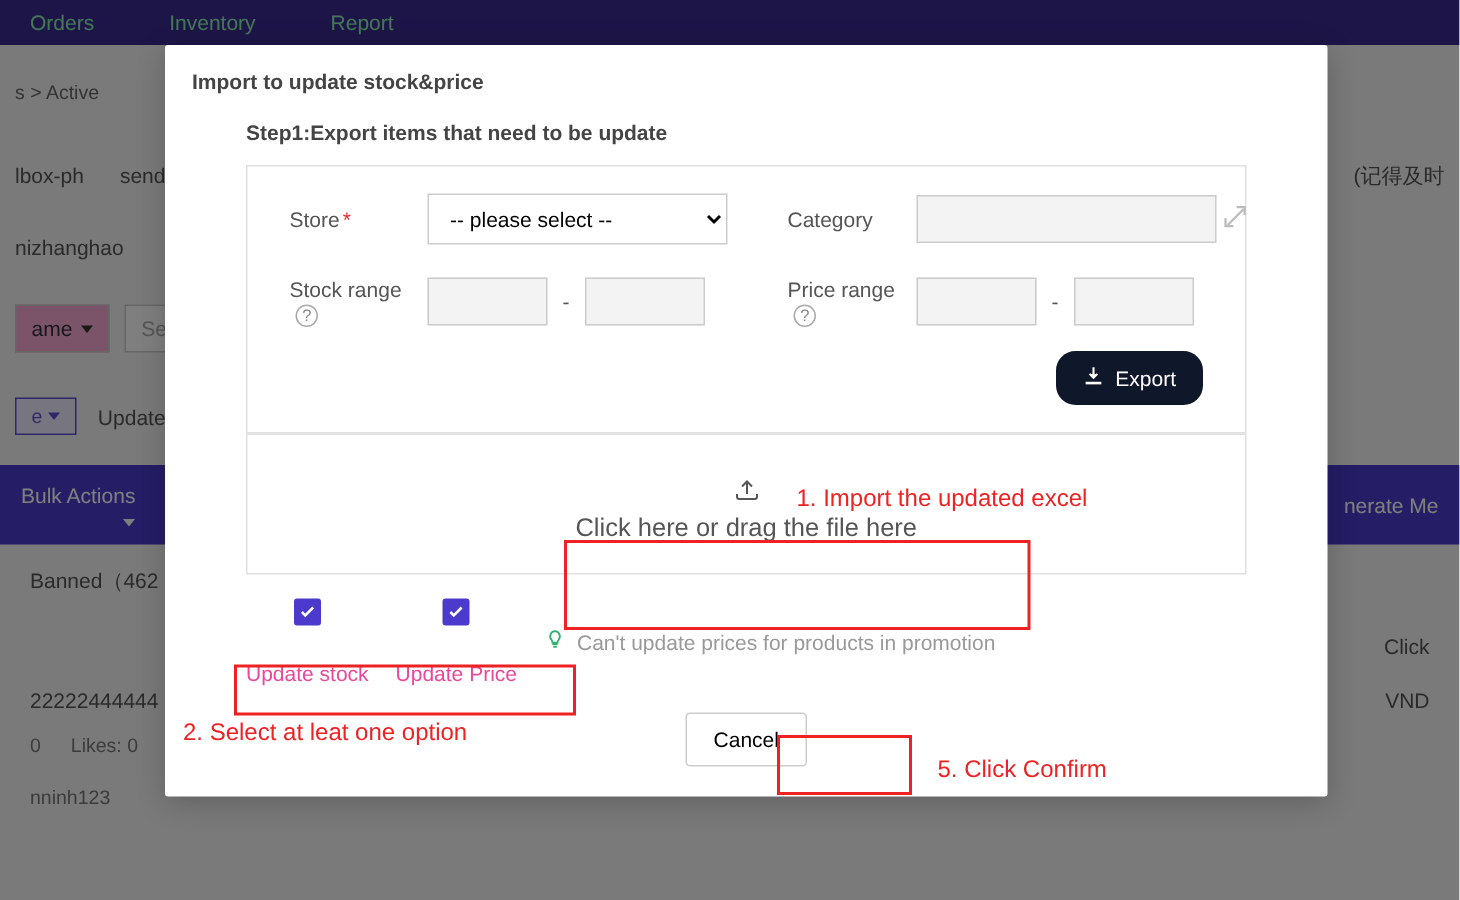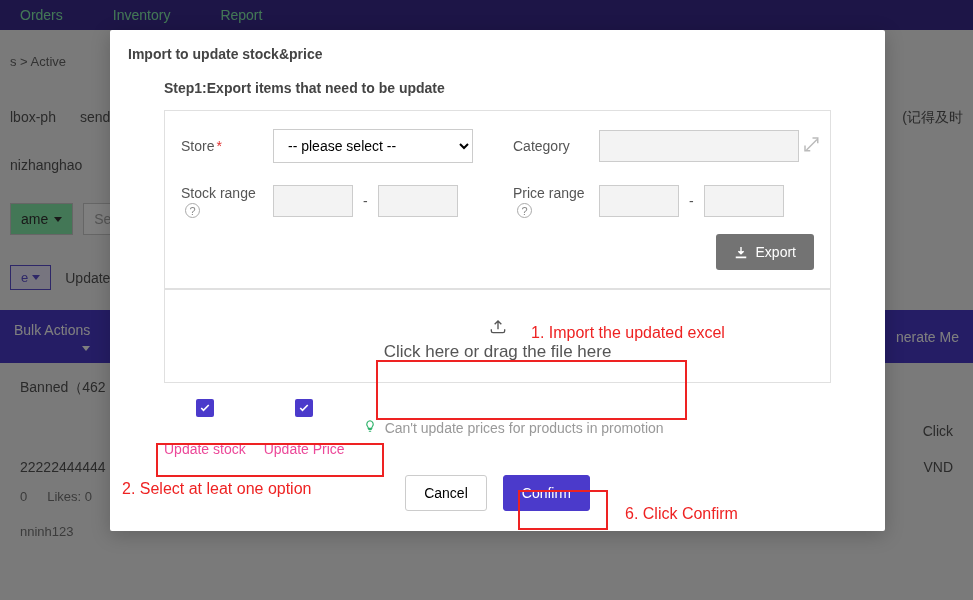--- a/index.html
+++ b/index.html
@@ -4,47 +4,47 @@
 <style>
 * { box-sizing: border-box; margin: 0; padding: 0; }
 body { font-family: Arial, sans-serif; font-size: 14px; width: 973px; height: 600px; overflow: hidden; position: relative; background: #f5f5f5; color: #333; }
 .overlay { position: absolute; inset: 0; background: rgba(0,0,0,0.5); z-index: 5; }
 .topnav { background: #3b2a8f; height: 30px; display: flex; align-items: center; padding: 0 20px; gap: 50px; color: #86efac; font-size: 14px; position: relative; z-index: 1; }
 .topnav span { cursor: pointer; }
 .bg-page { position: absolute; top: 30px; left: 0; right: 0; bottom: 0; padding: 10px 0; z-index: 1; }
 .breadcrumb { color: #666; font-size: 13px; padding: 14px 10px 20px; }
 .bg-stores { padding: 20px 10px 30px; color: #555; }
 .bg-search-row { padding: 10px; display: flex; gap: 10px; align-items: center; }
-.bg-search-row .sel { border: 1px solid #ccc; padding: 7px 10px; background: #86efac; display: inline-flex; align-items: center; gap: 6px; }
+.bg-search-row .sel { border: 1px solid #ccc; padding: 7px 10px; background: #f9a8d4; display: inline-flex; align-items: center; gap: 6px; }
 .bg-search-row .inp { border: 1px solid #ccc; padding: 7px 10px; background: #fff; color: #aaa; }
 .bg-update-row { padding: 20px 10px; display: flex; gap: 14px; align-items: center; color: #555; }
 .bg-update-row .tag { border: 1px solid #5d4fd0; color: #5d4fd0; background: #efeaff; padding: 4px 10px; display: inline-flex; align-items: center; gap: 4px; font-size: 13px; }
 .bulk-bar { background: #4b3acb; color: #fff; padding: 12px 14px; display: flex; align-items: center; font-size: 14px; }
 .bulk-bar .right { margin-left: auto; }
 .tabs-row { padding: 16px 20px; color: #555; }
 .prod-row { padding: 10px 20px; display: flex; justify-content: space-between; color: #555; gap: 40px; }
 .prod-sub { padding: 4px 20px; color: #777; font-size: 13px; }
 
 .modal { position: absolute; left: 110px; top: 30px; width: 775px; background: #fff; z-index: 10; border-radius: 2px; padding-bottom: 20px; box-shadow: 0 4px 20px rgba(0,0,0,0.2); }
 .modal-title { font-weight: bold; font-size: 14px; padding: 16px 18px 10px; color: #444; }
 .modal-body { padding: 0 54px 0 54px; }
 .step-title { font-weight: bold; font-size: 14px; margin: 8px 0 14px; color: #444; }
-.step-box { border: 1px solid #e0e0e0; padding: 18px 16px; }
+.step-box { border: 1px solid #e0e0e0; padding: 18px 28px; }
 .form-grid { display: grid; grid-template-columns: 92px 200px 40px 86px 200px 24px; row-gap: 22px; align-items: center; }
 .lbl { color: #555; font-size: 14px; }
 .req { color: #e03030; margin-left: 2px; }
 .help { display: inline-block; width: 15px; height: 15px; border: 1px solid #aaa; border-radius: 50%; font-size: 11px; color: #888; text-align: center; line-height: 14px; margin-left: 4px; vertical-align: middle; }
 .select, .textinp { border: 1px solid #ccc; background: #fff; padding: 7px 10px; font-size: 14px; width: 100%; }
 .select { }
 .range-pair { display: flex; align-items: center; gap: 10px; }
 .range-pair .small { width: 80px; border: 1px solid #ccc; background: #f3f3f3; padding: 7px 8px; font-size: 14px; }
 .dash { color: #555; }
 .readonly { border: 1px solid #ccc; background: #f3f3f3; padding: 7px 10px; font-size: 14px; width: 100%; }
 .cat-clear { color: #aaa; font-size: 18px; justify-self: center; }
-.export-btn { background: #737373; color: #fff; border: none; padding: 10px 18px; font-size: 14px; border-radius: 3px; display: inline-flex; align-items: flex-end; gap: 8px; cursor: pointer; margin-top: 16px; float: right; }
+.export-btn { background: #0f172a; color: #fff; border: none; padding: 10px 18px; font-size: 14px; border-radius: 13px; display: inline-flex; align-items: flex-start; gap: 8px; cursor: pointer; margin-top: 16px; float: right; }
 .export-btn svg { width: 14px; height: 14px; }
 .clearfix::after { content: ""; display: block; clear: both; }
 .drop { border: 1px solid #e0e0e0; padding: 26px 10px 20px; text-align: center; color: #555; font-size: 17px; cursor: pointer; }
 .drop .upicon { display: block; margin: 0 auto 6px; width: 20px; height: 20px; }
 .checks-row { display: flex; align-items: center; gap: 18px; padding: 16px 0 18px; }
 .chk { display: inline-flex; align-items: center; gap: 24px; cursor: pointer; color: #ec4899; font-size: 14px; flex-direction: column; }
 .chk .box { width: 18px; height: 18px; background: #4b3acb; border-radius: 2px; display: inline-flex; align-items: center; justify-content: center; }
 .chk .box svg { width: 12px; height: 12px; }
 .hint { color: #999; font-size: 14px; display: inline-flex; align-items: center; gap: 8px; }
 .hint .bulb { color: #2fb36b; font-size: 14px; }
@@ -190,25 +190,24 @@
           <svg width="14" height="14" viewBox="0 0 24 24" fill="none" stroke="#2fb36b" stroke-width="2">
               <path d="M9 18h6M10 21h4M12 3a6 6 0 0 0-4 10c1 1 1 2 1 3h6c0-1 0-2 1-3a6 6 0 0 0-4-10z"></path>
             </svg>
         </span>
         <span>Can't update prices for products in promotion</span>
       </span>
     </div>
 
     <div class="actions">
       <button class="btn">Cancel</button>
-      <button class="btn primary">Confirm</button>
     </div>
   </div>
 </div>
 
 <div class="anno" style="left:376px; top:360px; width:311px; height:60px;"></div>
 <div class="anno-text" style="left:531px; top:324px;">1. Import the updated excel</div>
 
 <div class="anno" style="left:156px; top:443px; width:228px; height:34px;"></div>
 <div class="anno-text" style="left:122px; top:480px;">2. Select at leat one option</div>
 
 <div class="anno" style="left:518px; top:490px; width:90px; height:40px;"></div>
-<div class="anno-text" style="left:625px; top:505px;">6. Click Confirm</div>
+<div class="anno-text" style="left:625px; top:505px;">5. Click Confirm</div>
 
 </body></html>

